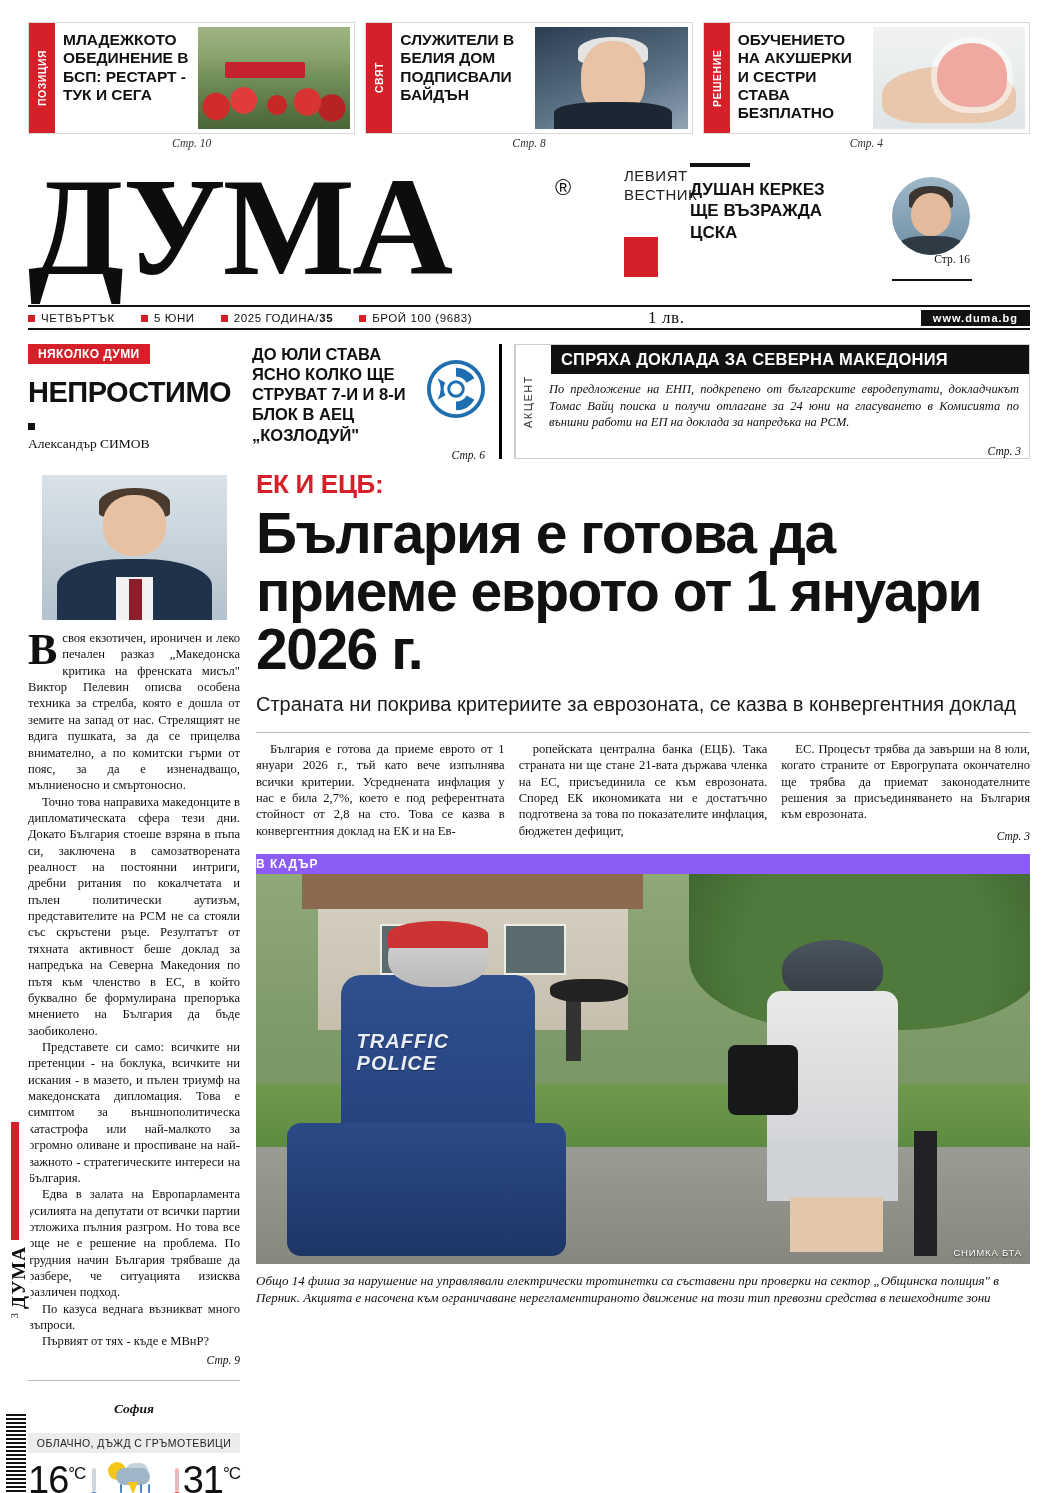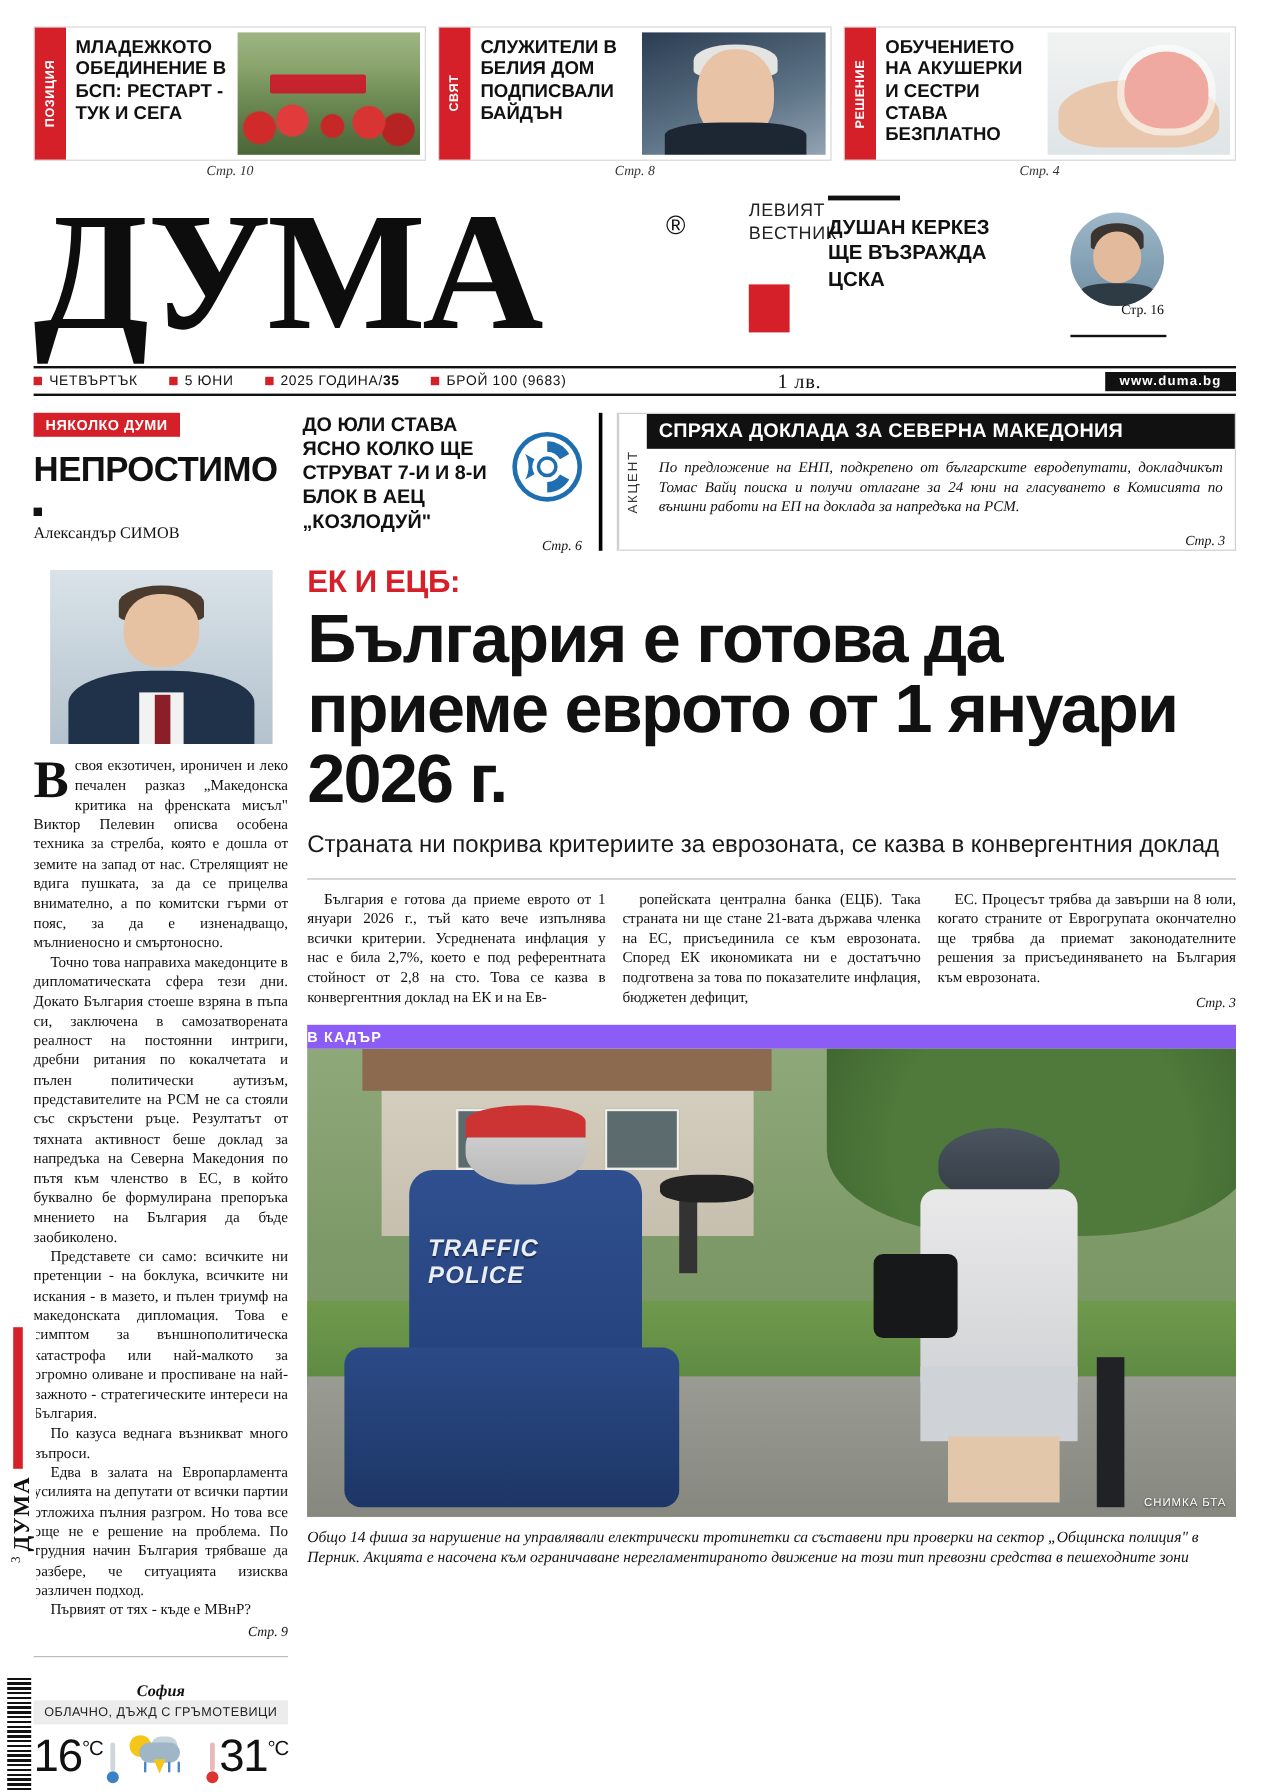--- a/index.html
+++ b/index.html
@@ -295,20 +295,21 @@
   }
   .accent-body { flex:1; padding:0; }
   .accent-head {
     background:#111;
     color:#fff;
     font-family:"Liberation Sans", sans-serif;
     font-weight:bold;
     font-size:16.5px;
     padding:5px 10px;
     letter-spacing:.2px;
+    margin-left:12px;
   }
   .accent-text {
     font-family:"Liberation Serif", serif;
     font-style:italic;
     font-size:12.5px;
     line-height:1.32;
     padding:7px 10px 0;
     text-align:justify;
   }
   .accent-page {
@@ -390,21 +391,21 @@
     position:relative;
   }
   .weather-city {
     font-family:"Liberation Serif", serif;
     font-weight:bold;
     font-style:italic;
     font-size:13.5px;
     text-align:center;
   }
   .weather-cond {
-    margin-top:0;
+    margin-top:16px;
     background:#ececec;
     font-family:"Liberation Sans", sans-serif;
     font-size:10.5px;
     letter-spacing:.4px;
     padding:4px 6px;
     text-align:center;
     color:#222;
   }
   .weather-row {
     display:flex; align-items:center; justify-content:space-between;
@@ -696,22 +697,22 @@
           <div class="aface"></div>
         <div class="asuit"></div>
           <div class="ashirt"></div>
           <div class="atie"></div>
       </div>
 
       <div class="editorial">
         <p class="first"><span class="dropcap">В</span><span>своя екзотичен, ироничен и леко печален разказ „Македонска критика на френската мисъл" Виктор Пелевин описва особена техника за стрелба, която е дошла от земите на запад от нас. Стрелящият не вдига пушката, за да се прицелва внимателно, а по комитски гърми от пояс, за да е изненадващо, мълниеносно и смъртоносно.</span></p>
         <p>Точно това направиха македонците в дипломатическата сфера тези дни. Докато България стоеше взряна в пъпа си, заключена в самозатворената реалност на постоянни интриги, дребни ритания по кокалчетата и пълен политически аутизъм, представителите на РСМ не са стояли със скръстени ръце. Резултатът от тяхната активност беше доклад за напредъка на Северна Македония по пътя към членство в ЕС, в който буквално бе формулирана препоръка мнението на България да бъде заобиколено.</p>
         <p>Представете си само: всичките ни претенции - на боклука, всичките ни искания - в мазето, и пълен триумф на македонската дипломация. Това е симптом за външнополитическа катастрофа или най-малкото за огромно оливане и проспиване на най-важното - стратегическите интереси на България.</p>
+        <p>Едва в залата на Европарламента усилията на депутати от всички партии отложиха пълния разгром. Но това все още не е решение на проблема. По трудния начин България трябваше да разбере, че ситуацията изисква различен подход.</p>
         <p>По казуса веднага възникват много въпроси.</p>
-        <p>Едва в залата на Европарламента усилията на депутати от всички партии отложиха пълния разгром. Но това все още не е решение на проблема. По трудния начин България трябваше да разбере, че ситуацията изисква различен подход.</p>
         <p>Първият от тях - къде е МВнР?</p>
         <div class="edit-page">Стр. 9</div>
       </div>
 
       <div class="weather">
         <div class="weather-city">София</div>
         <div class="weather-cond">ОБЛАЧНО, ДЪЖД С ГРЪМОТЕВИЦИ</div>
         <div class="weather-row">
           <div style="display:flex;align-items:flex-end;">
             <span class="temp"><span>16</span><sup>°C</sup></span>

